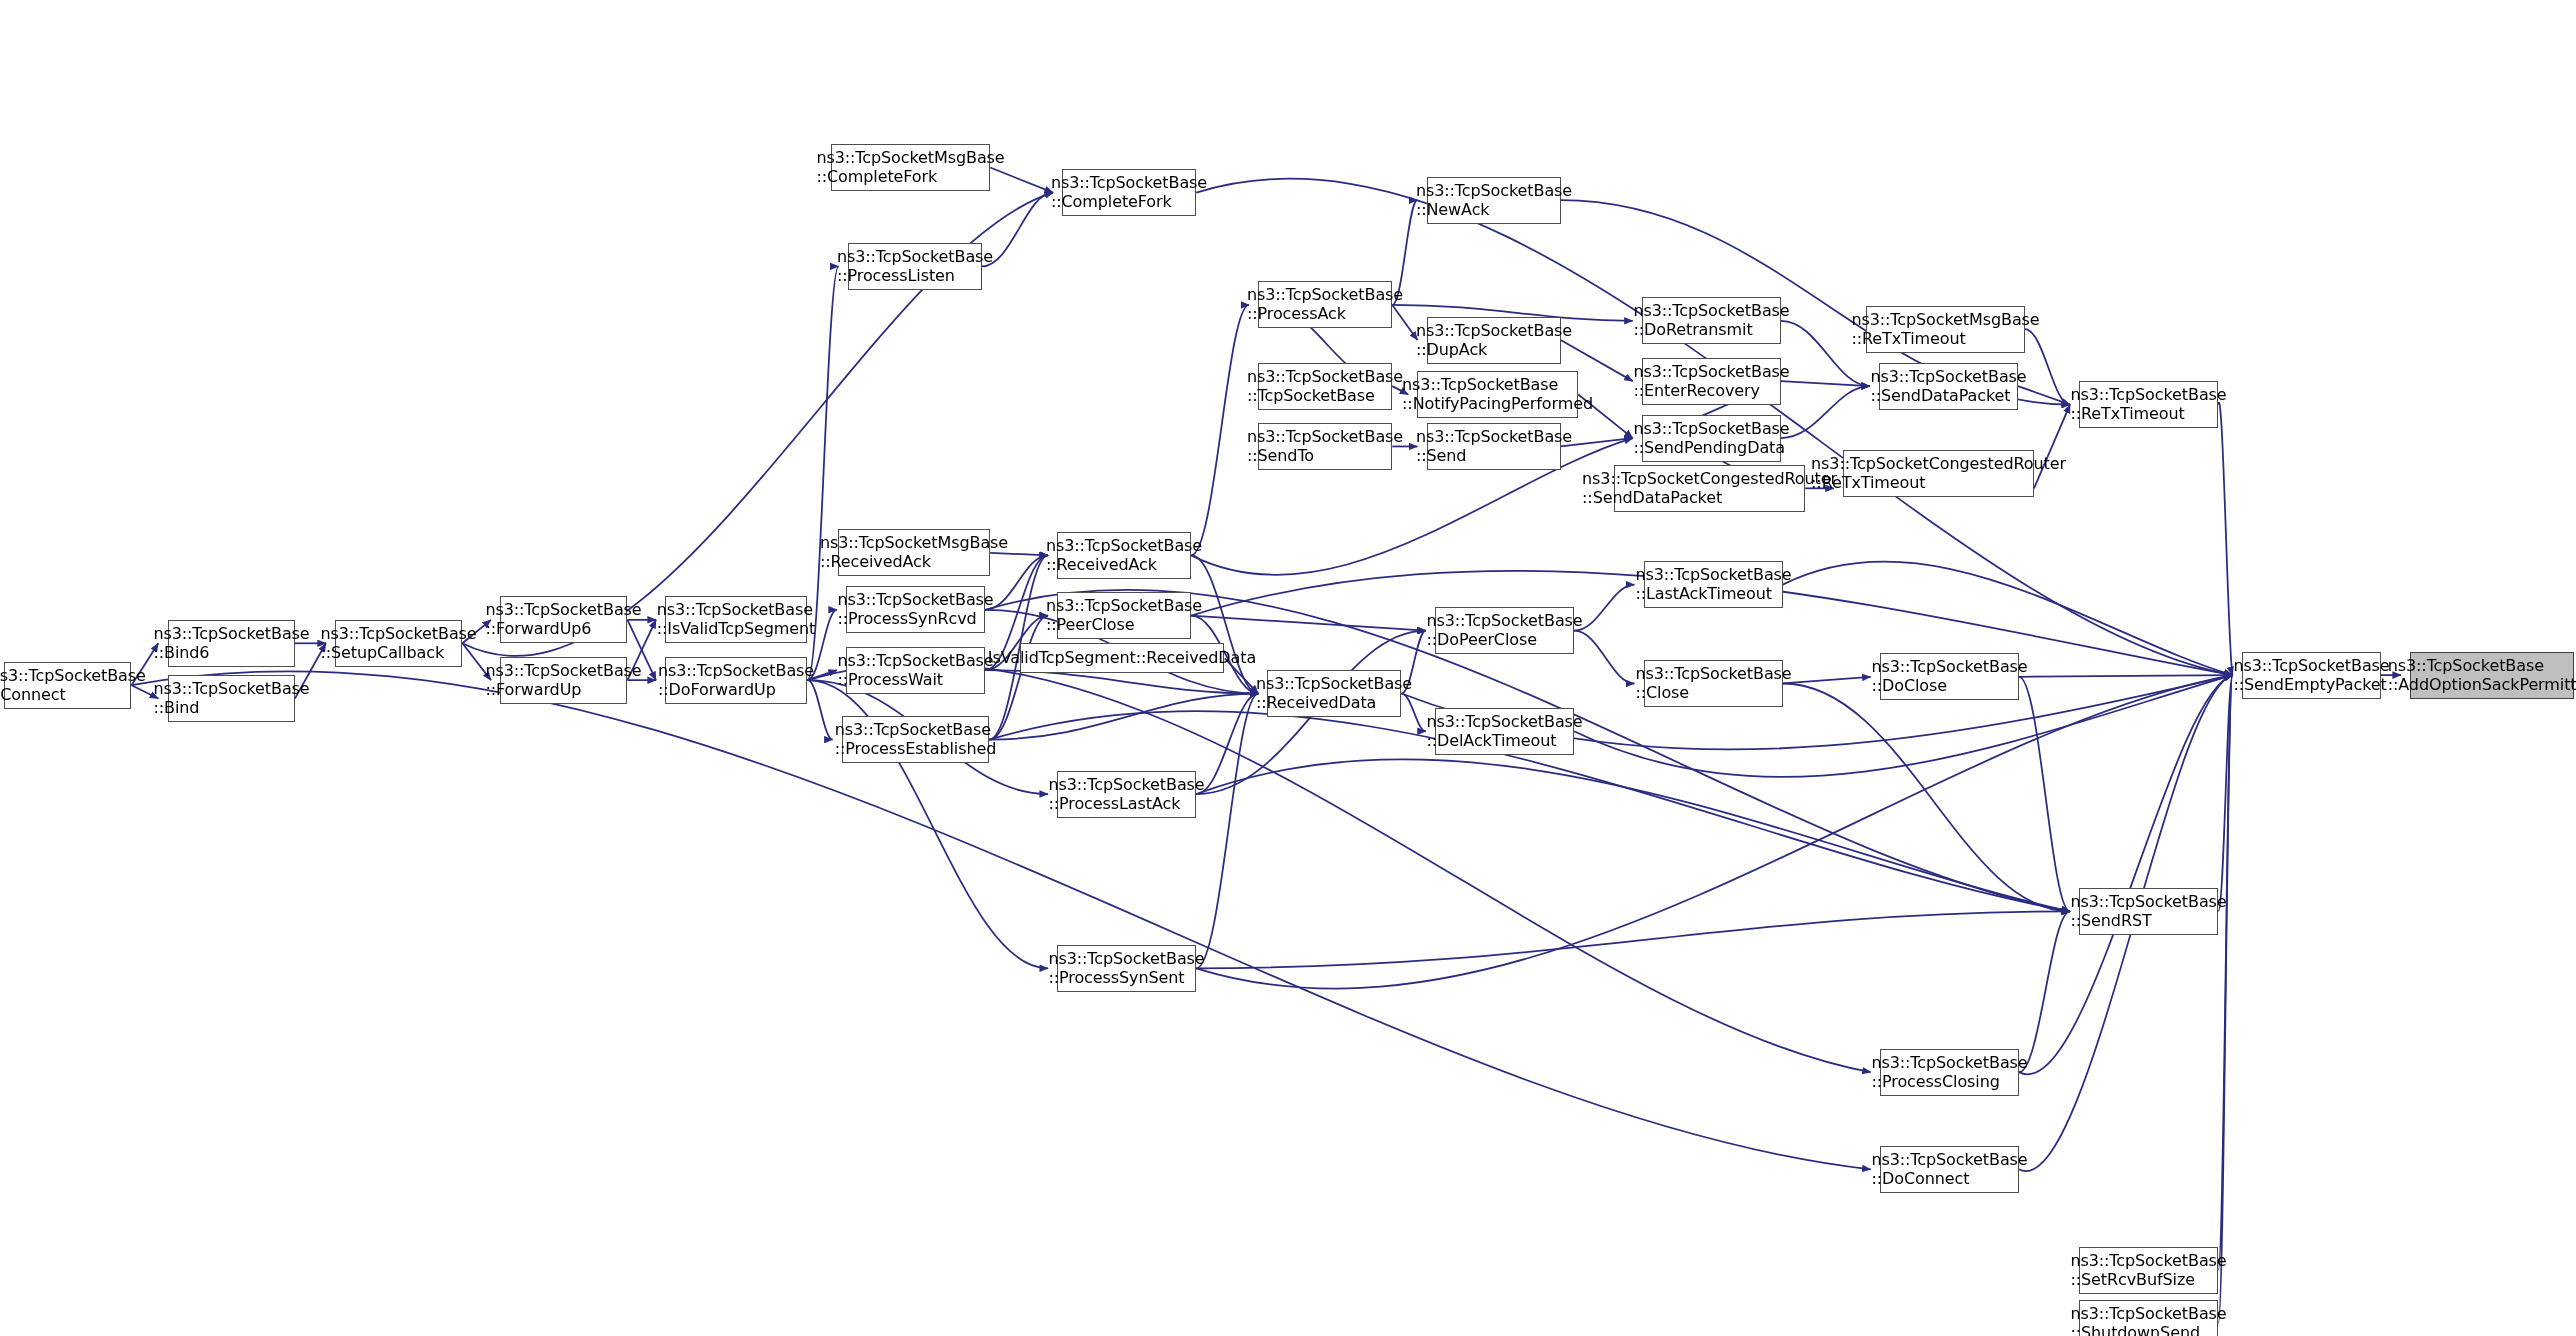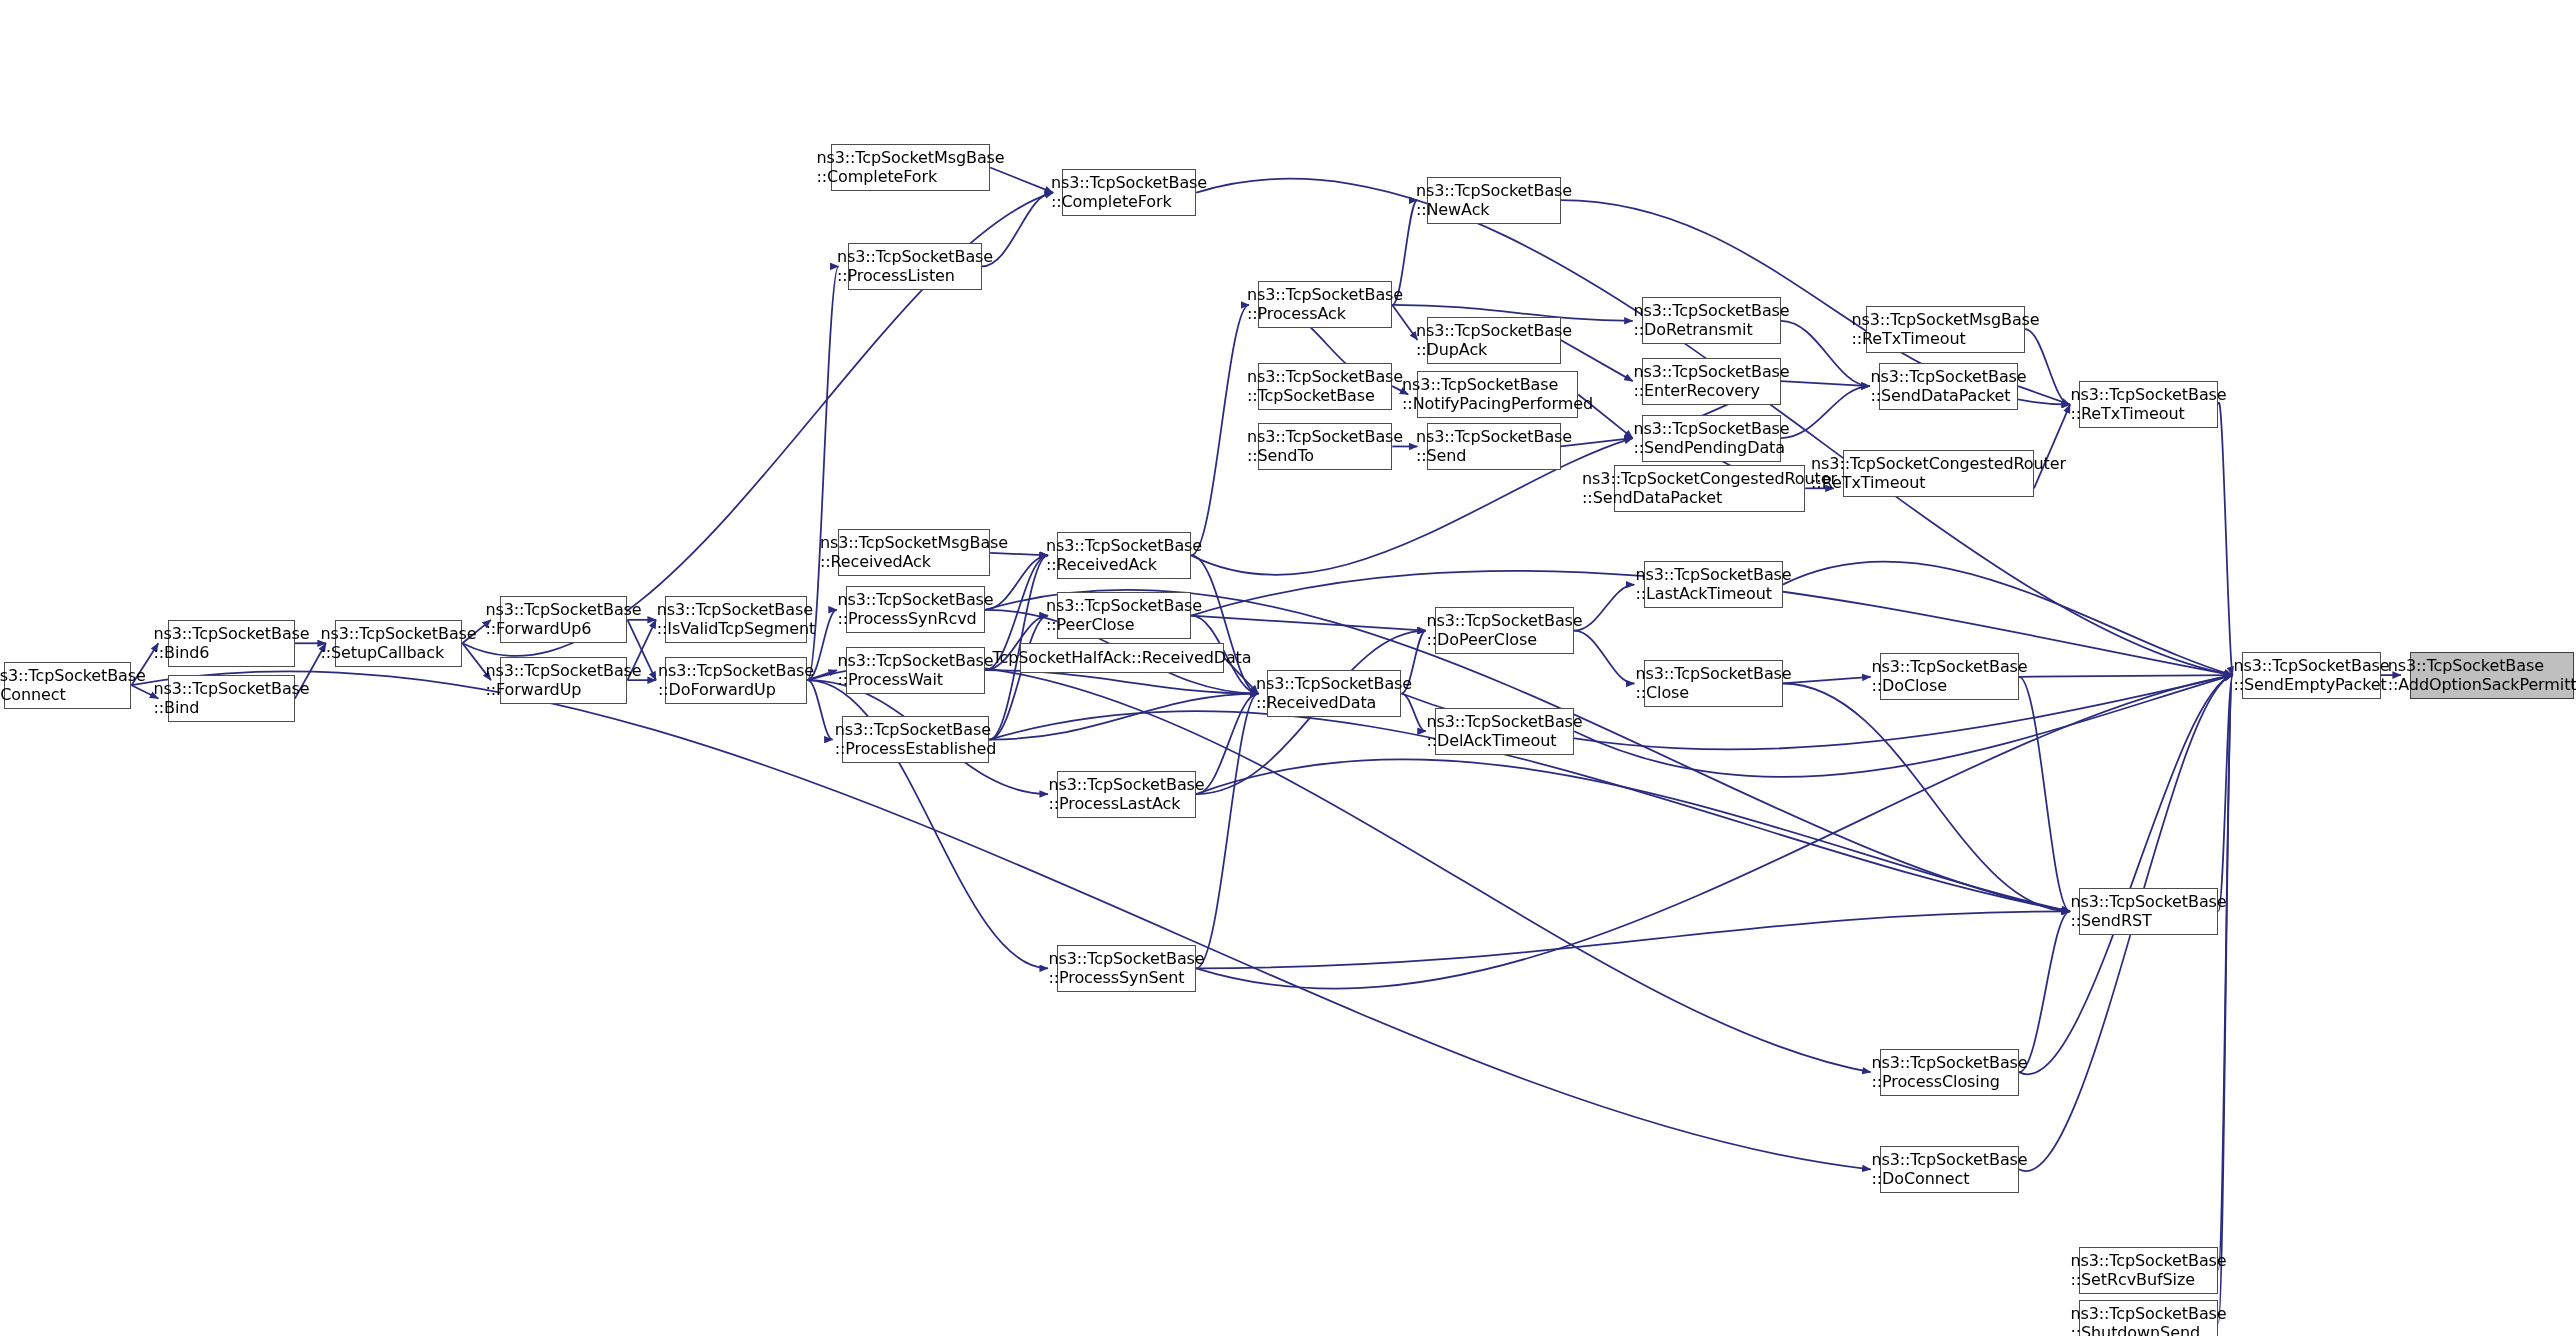--- a/index.html
+++ b/index.html
@@ -175,21 +175,21 @@
       <div class="node" style="left: 842px; top: 716px; width: 147px; height: 47px;">ns3::TcpSocketBase
 ::ProcessEstablished</div>
       <div class="node" style="left: 1057px; top: 771px; width: 139px; height: 47px;">ns3::TcpSocketBase
 ::ProcessLastAck</div>
       <div class="node" style="left: 1057px; top: 945px; width: 139px; height: 47px;">ns3::TcpSocketBase
 ::ProcessSynSent</div>
       <div class="node" style="left: 1057px; top: 532px; width: 134px; height: 47px;">ns3::TcpSocketBase
 ::ReceivedAck</div>
       <div class="node" style="left: 1057px; top: 592px; width: 134px; height: 47px;">ns3::TcpSocketBase
 ::PeerClose</div>
-      <div class="node single" style="left: 1020px; top: 643px; width: 204px; height: 30px;">TcpSocketHalfAck::ReceivedData</div>
+      <div class="node single" style="left: 1020px; top: 643px; width: 204px; height: 30px;">IsValidTcpSegment::ReceivedData</div>
       <div class="node" style="left: 1267px; top: 670px; width: 134px; height: 47px;">ns3::TcpSocketBase
 ::ReceivedData</div>
       <div class="node" style="left: 1258px; top: 281px; width: 134px; height: 47px;">ns3::TcpSocketBase
 ::ProcessAck</div>
       <div class="node" style="left: 1258px; top: 363px; width: 134px; height: 47px;">ns3::TcpSocketBase
 ::TcpSocketBase</div>
       <div class="node" style="left: 1258px; top: 423px; width: 134px; height: 47px;">ns3::TcpSocketBase
 ::SendTo</div>
       <div class="node" style="left: 1427px; top: 177px; width: 134px; height: 47px;">ns3::TcpSocketBase
 ::NewAck</div>

